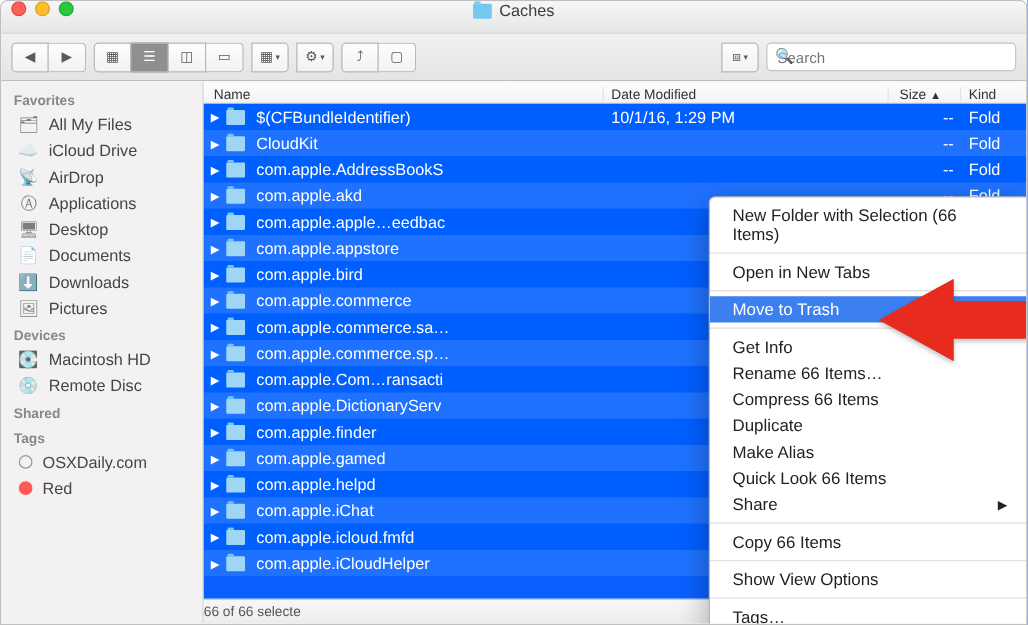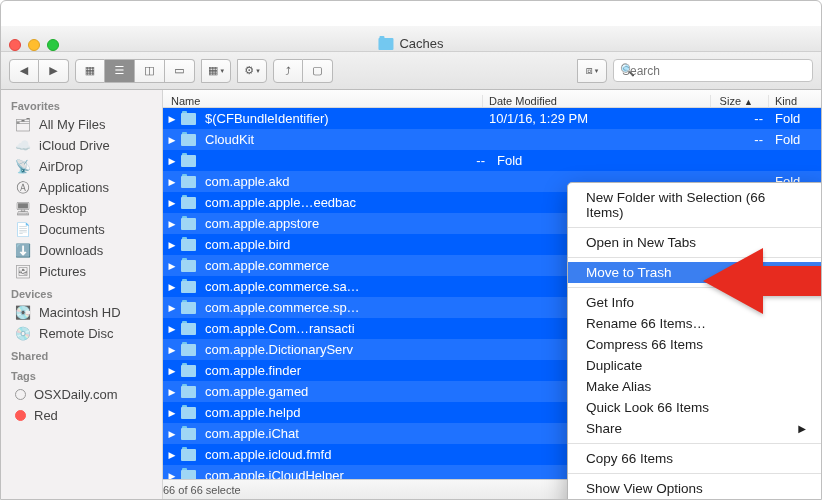--- a/index.html
+++ b/index.html
@@ -1,18 +1,18 @@
 <!DOCTYPE html>
 <html><head>
 <meta charset="utf-8">
 <style>
 * { margin: 0; padding: 0; box-sizing: border-box; font-family: -apple-system, "Helvetica Neue", Arial, sans-serif; }
 body { width: 822px; height: 500px; overflow: hidden; background: #fff; }
 .window { display: flex; flex-direction: column; height: 100%; border: 1px solid #bfbfbf; border-radius: 6px 6px 0 0; overflow: hidden; }
-.titlebar { height: 26px; background: linear-gradient(#f6f6f6,#e6e6e6); display: flex; align-items: flex-end; padding: 0 8px; border-bottom: 1px solid #cfcfcf; position: relative; margin-top: 25px; }
+.titlebar { height: 26px; background: linear-gradient(#f6f6f6,#e6e6e6); display: flex; align-items: flex-start; padding: 0 8px; border-bottom: 1px solid #cfcfcf; position: relative; }
 .traffic { display: flex; gap: 7px; }
 .traffic span { width: 12px; height: 12px; border-radius: 50%; display: inline-block; }
 .red-dot { background: #ff5f57; border: 0.5px solid #e24640; }
 .yellow-dot { background: #ffbd2e; border: 0.5px solid #dfa123; }
 .green-dot { background: #28c940; border: 0.5px solid #1dad2c; }
 .title-center { position: absolute; left: 50%; transform: translateX(-50%); display: flex; align-items: center; gap: 6px; font-size: 13px; color: #3b3b3b; }
 .folder-icon { width: 15px; height: 12px; background: #73c8f0; border-radius: 1px; position: relative; }
 .folder-icon::before { content: ''; position: absolute; top: -2px; left: 1px; width: 5px; height: 2px; background: #73c8f0; border-radius: 1px 1px 0 0; }
 .toolbar { height: 38px; background: linear-gradient(#f1f1f1,#e4e4e4); display: flex; align-items: center; padding: 0 8px; gap: 6px; border-bottom: 1px solid #bcbcbc; }
 .tb-group { display: flex; }
@@ -193,20 +193,21 @@
        <span class="name">CloudKit</span>
        <span class="date"></span>
        <span class="size">--</span>
        <span class="kind">Fold</span>
      </div>
           <div class="row">
        <span class="disc">▶</span>
        <span class="ficn">
               <span class="folder-icon"></span>
             </span>
+       <span class="name">com.apple.AddressBookS</span>
        <span class="date"></span>
        <span class="size">--</span>
        <span class="kind">Fold</span>
      </div>
           <div class="row">
        <span class="disc">▶</span>
        <span class="ficn">
               <span class="folder-icon"></span>
             </span>
        <span class="name">com.apple.akd</span>

